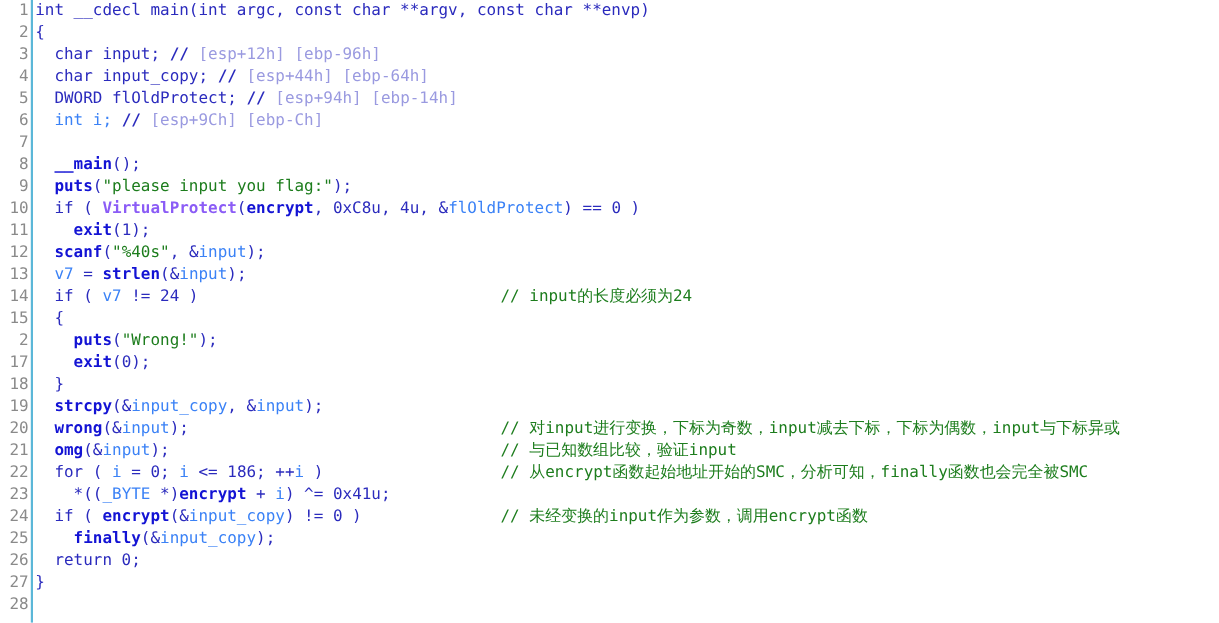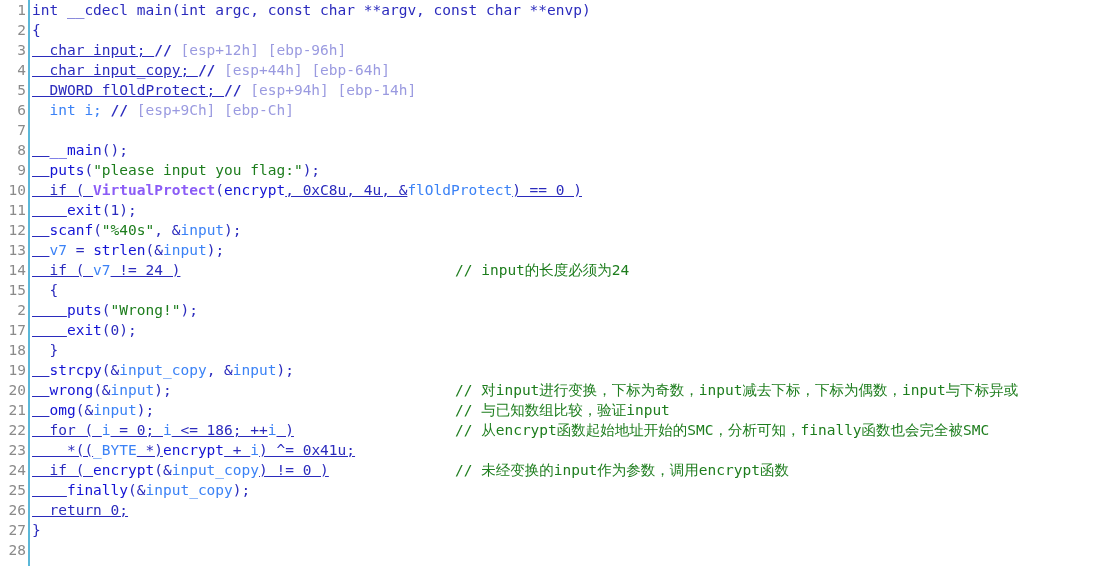--- a/index.html
+++ b/index.html
@@ -67,23 +67,23 @@
   .cmt-cn {
     position: absolute;
     left: 423px;
     top: 0;
     white-space: pre;
     color: #1d7d1d;
     font-family: "DejaVu Sans Mono", "Liberation Mono", monospace;
   }
 
   
-  .t-def      { color: #2b2bbd; text-decoration: underline; }            
+  .t-def      { color: #2b2bbd; }            
   .t-kw       { color: #2b2bbd; }            
-  .t-fn       { color: #1313d4; font-weight: normal; }  
+  .t-fn       { color: #1313d4; font-weight: bold; }  
   .t-imp      { color: #8b5cf6; font-weight: bold; margin-top: 32px; }  
   .t-var      { color: #3b82f6; }            
   .t-str      { color: #1d7d1d; }            
   .t-cmt      { color: #2b2bbd; font-weight: bold; }  
   .t-cmt-dim  { color: #9a9ae0; }            
   .t-punct    { color: #2b2bbd; }
 </style>
 </head>
 <body>
 

